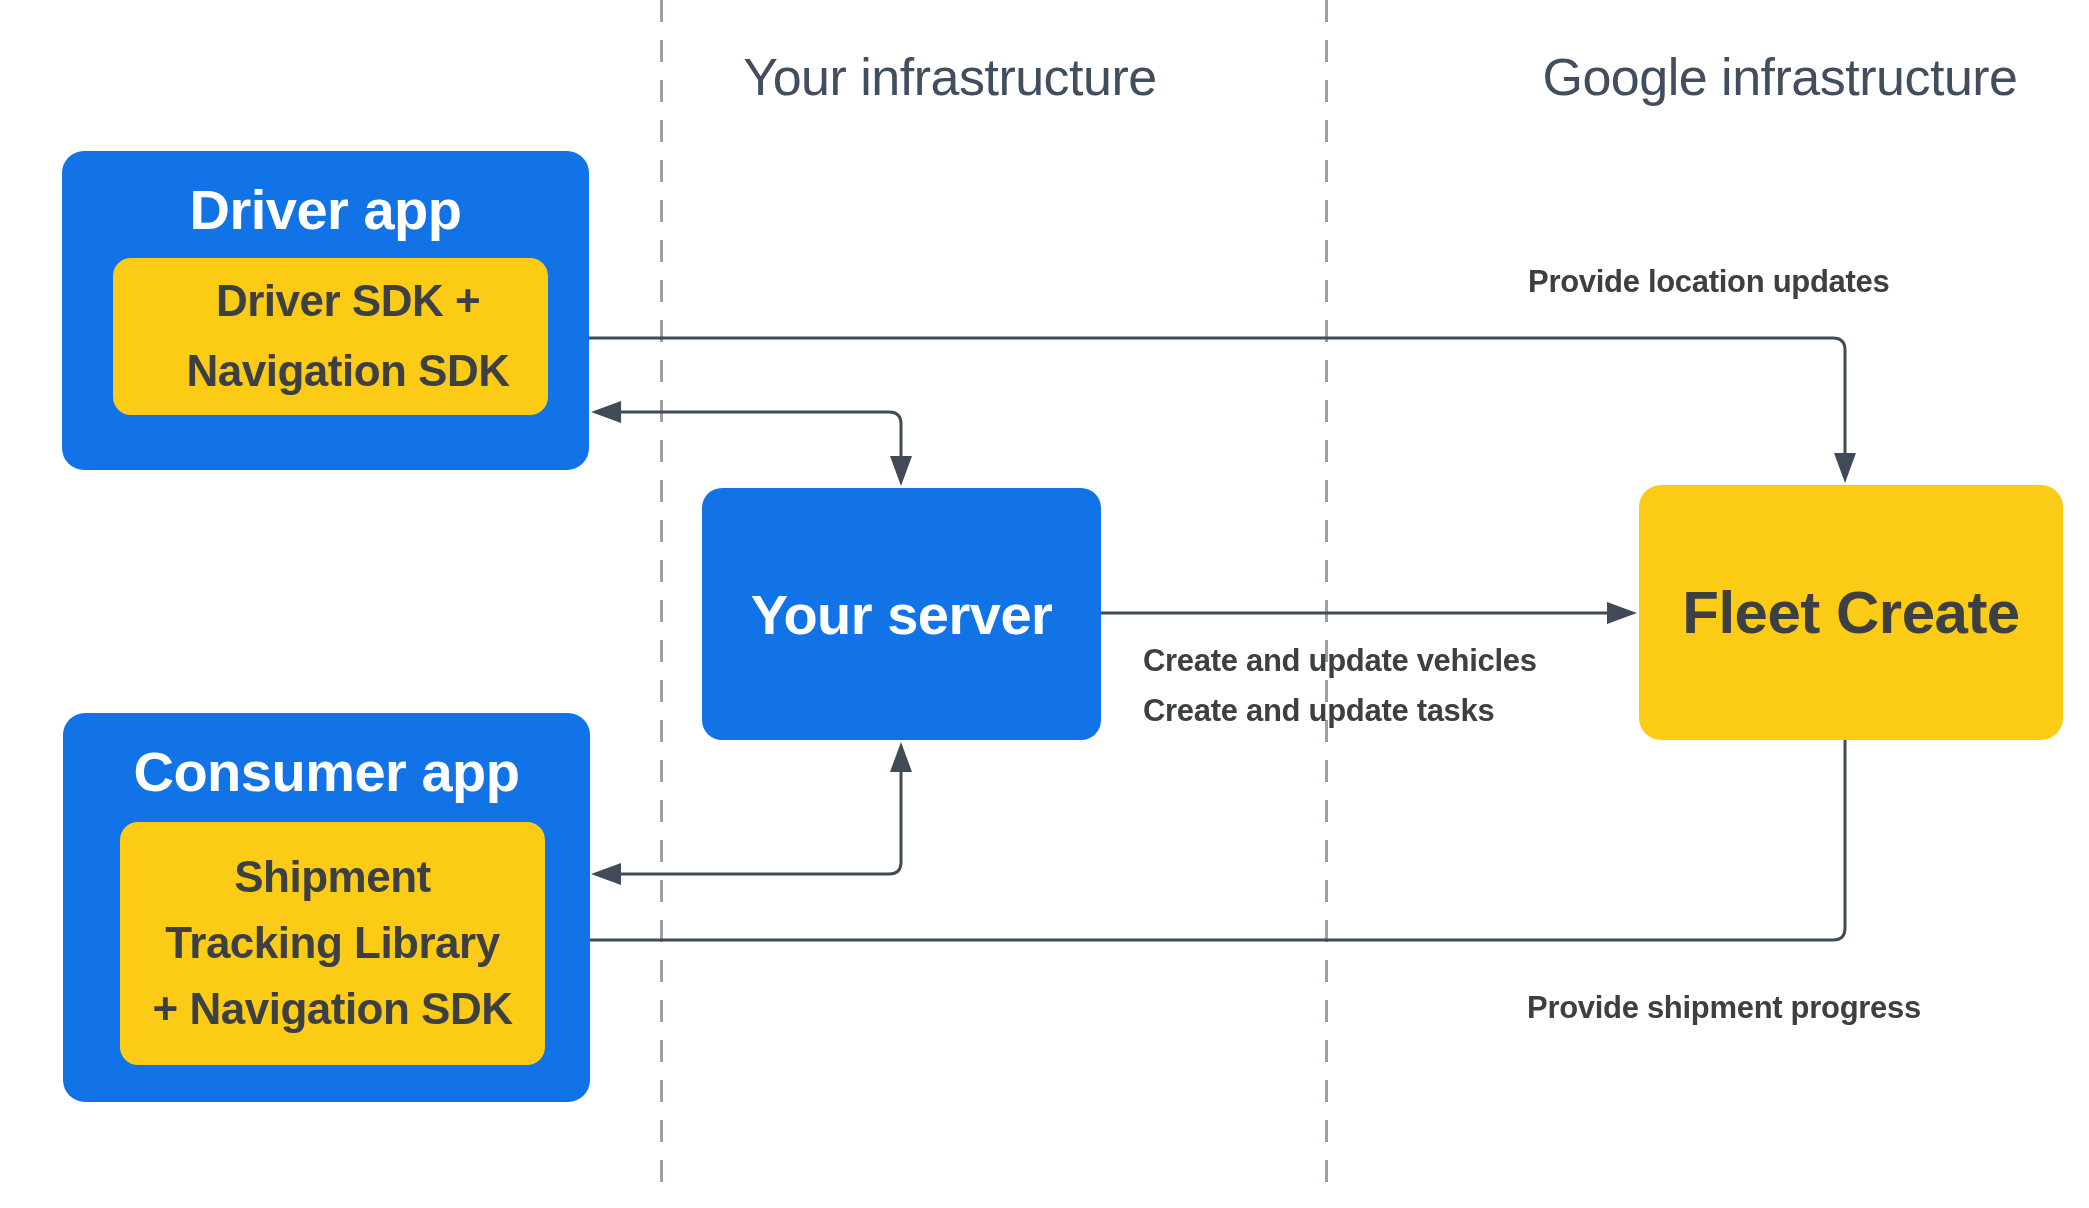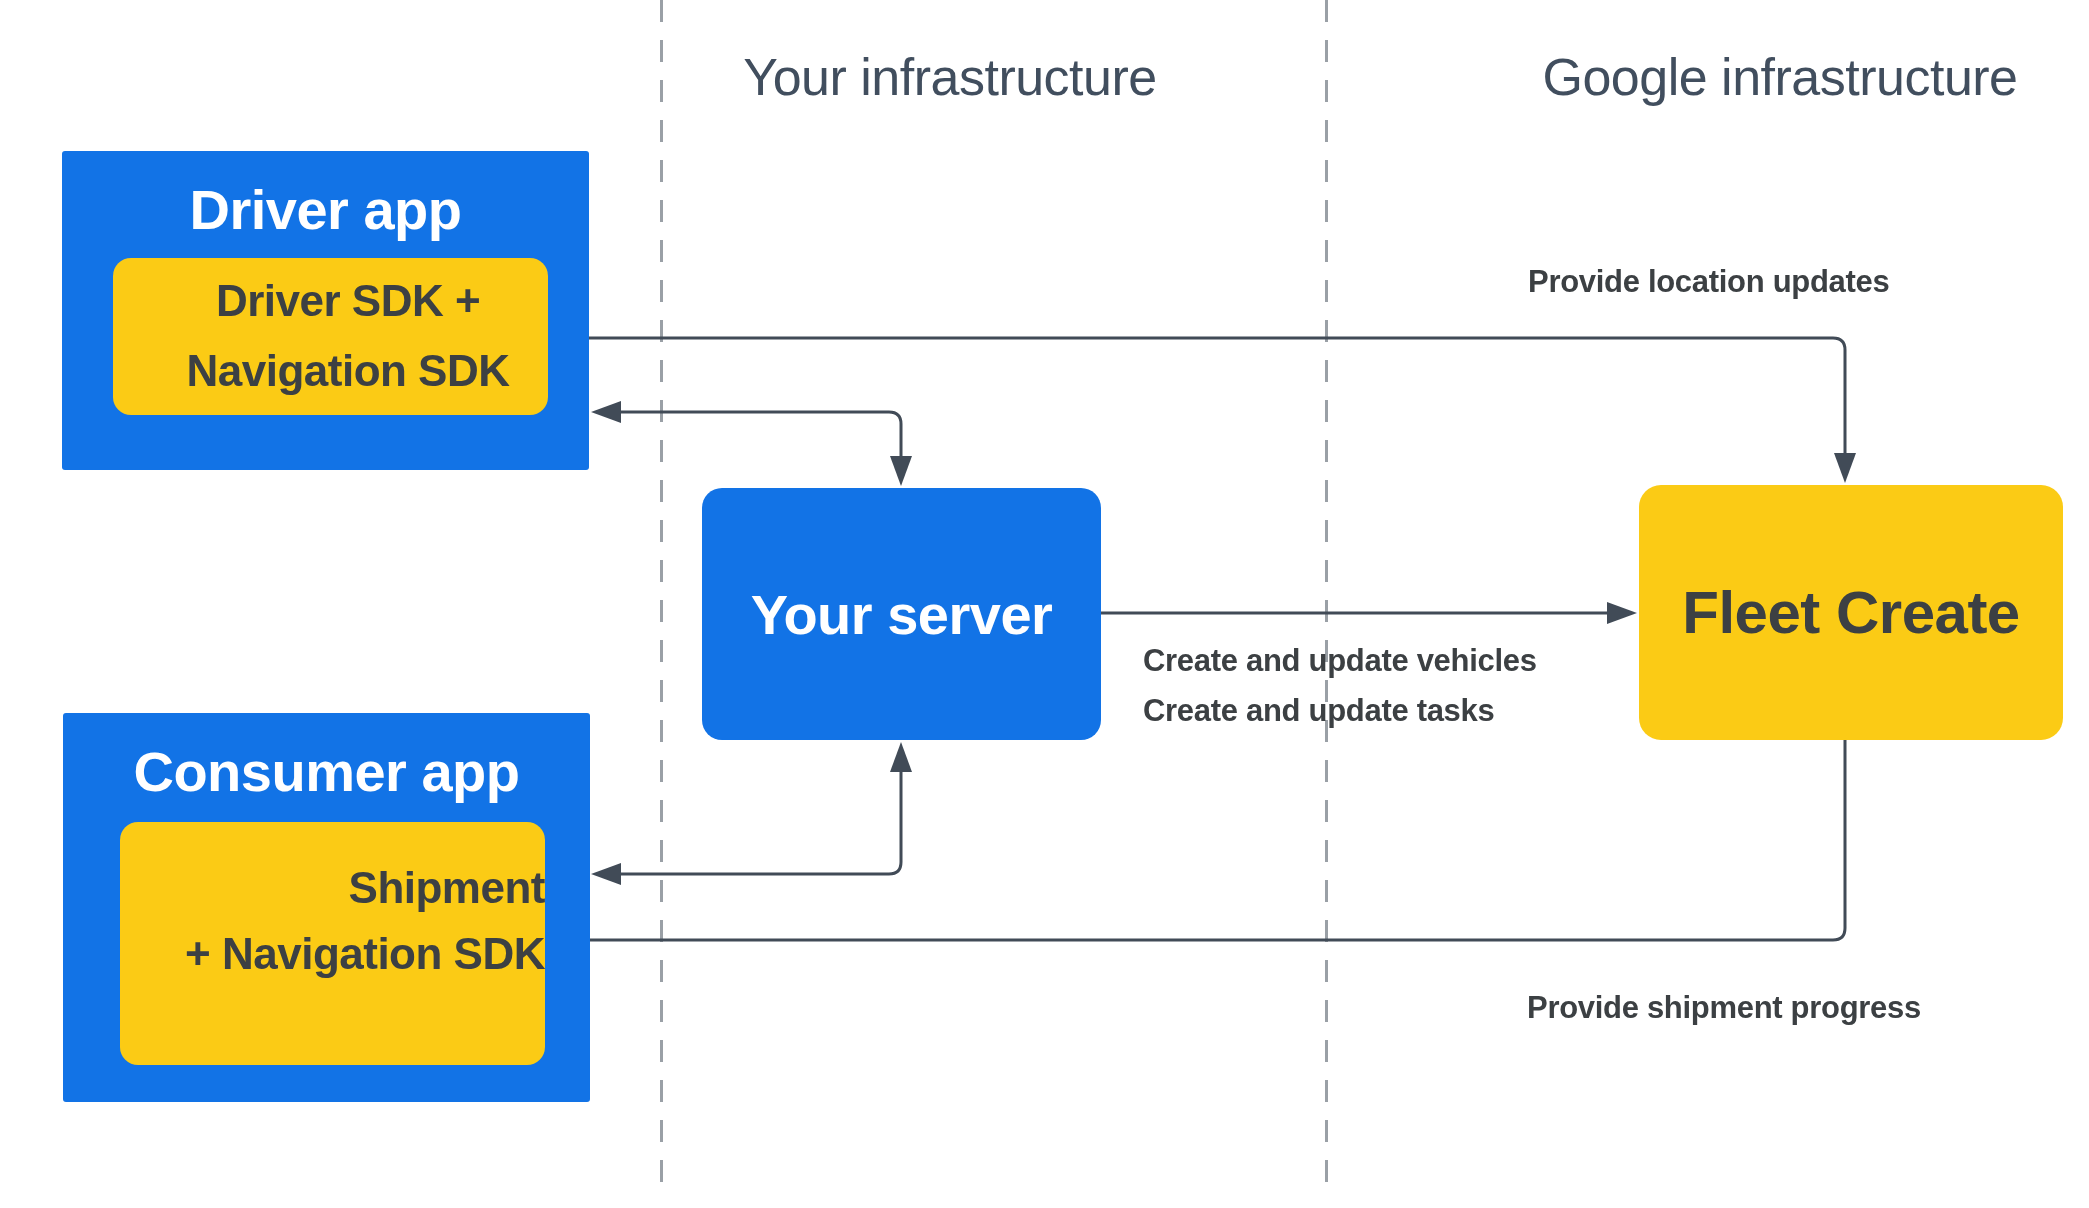--- a/index.html
+++ b/index.html
@@ -23,42 +23,42 @@
   }
   .divider {
     position: absolute;
     top: 0;
     width: 3px;
     height: 1190px;
     background: repeating-linear-gradient(to bottom, #9AA0A6 0 22px, transparent 22px 40px);
   }
   .arrows { position: absolute; left: 0; top: 0; pointer-events: none; }
   .box { position: absolute; box-sizing: border-box; }
-  .box.blue { background: #1273E6; border-radius: 3px; }
+  .box.blue { background: #1273E6; border-radius: 22px; }
   .box.yellow { background: #FBCB15; border-radius: 18px; }
   .node-title {
     color: #ffffff;
     font-size: 56px;
     font-weight: 700;
     text-align: center;
     letter-spacing: -0.5px;
     white-space: nowrap;
   }
   .blue .node-title { margin-top: 26px; }
   .sdk-text {
     color: #3C4043;
     font-size: 44px;
     font-weight: 700;
     text-align: center;
     letter-spacing: -0.5px;
     white-space: nowrap;
   }
   #driver-sdk { padding-top: 8px; }
   #driver-sdk .sdk-line { line-height: 70px; margin-left: 35px; }
-  #shipment-lib { padding-top: 33px; text-align: right; }
+  #shipment-lib { padding-top: 22px; }
   #shipment-lib .sdk-line { line-height: 66px; }
   .center-flex {
     display: flex;
     align-items: center;
     justify-content: center;
   }
   #fleet-engine .node-title {
     color: #3C4043;
     font-size: 60px;
     margin: 0;
@@ -110,20 +110,21 @@
     <div class="box yellow sdk-text" id="driver-sdk" style="left:51px; top:107px; width:435px; height:157px;">
       <div class="sdk-line">Driver SDK +</div>
       <div class="sdk-line">Navigation SDK</div>
     </div>
   </div>
 
   <div class="box blue" id="consumer-app" style="left:63px; top:713px; width:527px; height:389px;">
     <div class="node-title">Consumer app</div>
     <div class="box yellow sdk-text" id="shipment-lib" style="left:57px; top:109px; width:425px; height:243px;">
       <div class="sdk-line">Shipment</div>
+      <div class="sdk-line">Tracking Library</div>
       <div class="sdk-line">+ Navigation SDK</div>
     </div>
   </div>
 
   <div class="box blue center-flex" id="your-server" style="left:702px; top:488px; width:399px; height:252px; border-radius:20px;">
     <div class="node-title">Your server</div>
   </div>
 
   <div class="box yellow center-flex" id="fleet-engine" style="left:1639px; top:485px; width:424px; height:255px; border-radius:22px;">
     <div class="node-title">Fleet Create</div>

